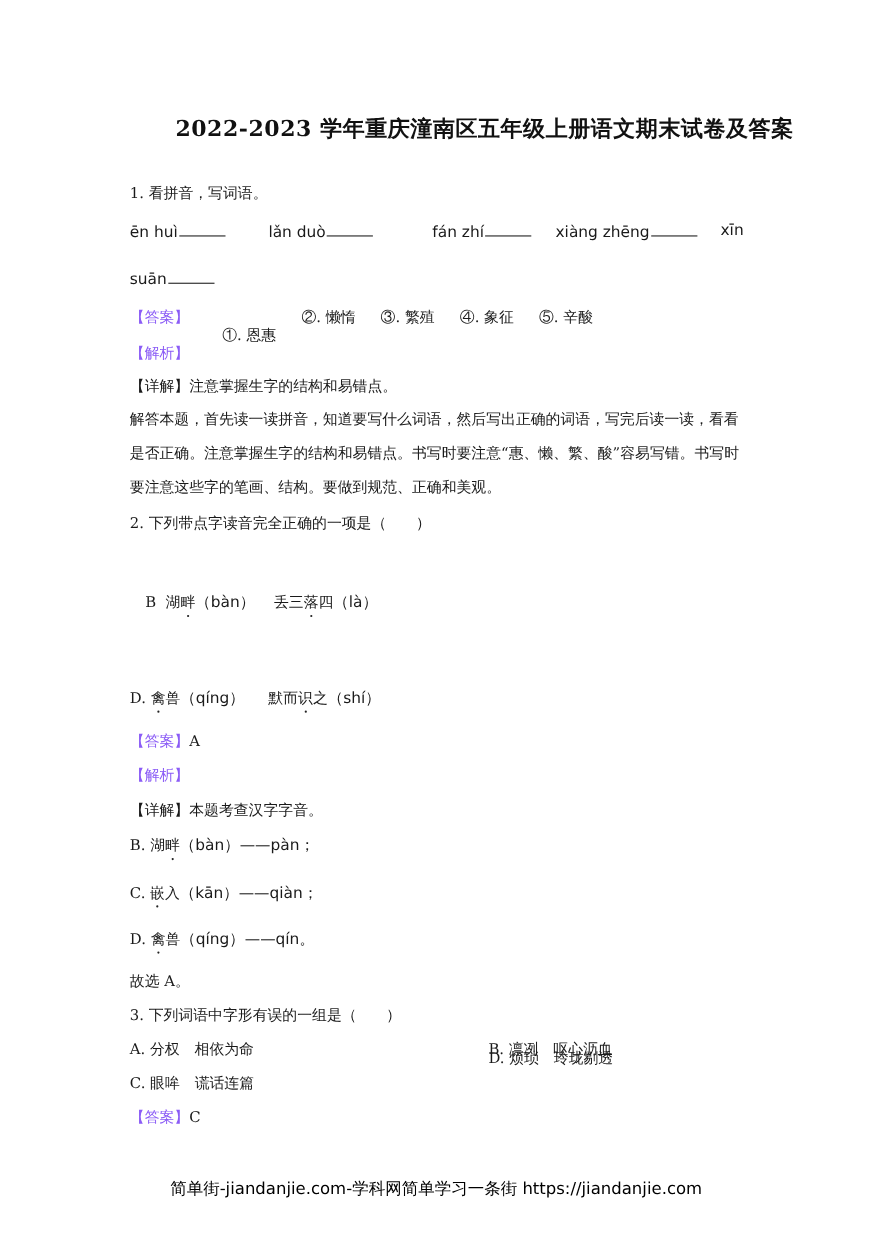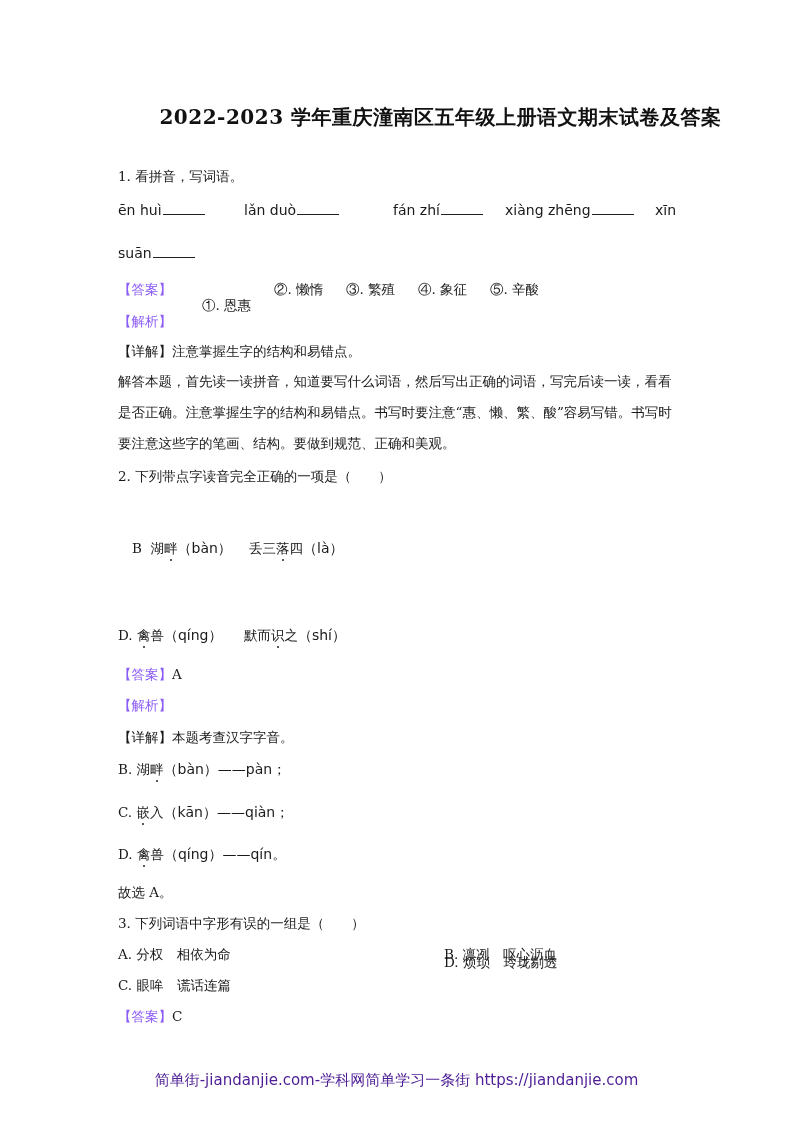--- a/index.html
+++ b/index.html
@@ -6,21 +6,21 @@
   body { width: 793px; height: 1122px; position: relative; overflow: hidden; color: #1a1a1a; font-family: "DejaVu Serif", "Liberation Serif", serif; }
   .page { position: absolute; left: 0; top: 0; width: 793px; height: 1122px; }
   .abs { position: absolute; white-space: nowrap; }
   .title { left: 0; width: 793px; top: 104px; text-align: center; font-size: 20px; font-weight: bold; font-family: "DejaVu Serif", "Liberation Serif", serif; letter-spacing: 0.5px; color: #111; padding-left: 44px; }
   .txt { font-size: 13.5px; line-height: 20px; }
   .py { font-family: "DejaVu Sans", "Liberation Sans", sans-serif; font-size: 14px; }
   .blank { display: inline-block; width: 42px; border-bottom: 1px solid #222; height: 12px; vertical-align: baseline; margin-left: 1px; }
   .tag { color: #8b5cf6; }
   .dot { position: relative; }
   .dot::after { content: ""; position: absolute; left: 50%; bottom: -5px; width: 2px; height: 2px; background: #222; border-radius: 50%; transform: translateX(-50%); }
-  .footer { left: 0; width: 793px; top: 1071px; text-align: center; font-size: 15px; color: #4c1d95; font-family: "DejaVu Sans", "Liberation Sans", sans-serif; }
+  .footer { left: 0; width: 793px; top: 1071px; text-align: center; font-size: 15px; color: #000000; font-family: "DejaVu Sans", "Liberation Sans", sans-serif; }
   .para { left: 118px; width: 560px; white-space: normal; font-size: 13.5px; line-height: 31px; }
 </style>
 </head>
 <body>
 
 <div class="page">
 
   <div class="abs title">2022-2023 学年重庆潼南区五年级上册语文期末试卷及答案</div>
 
   <div class="abs txt" style="left:118px; top:166px;">1. 看拼音，写词语。</div>

